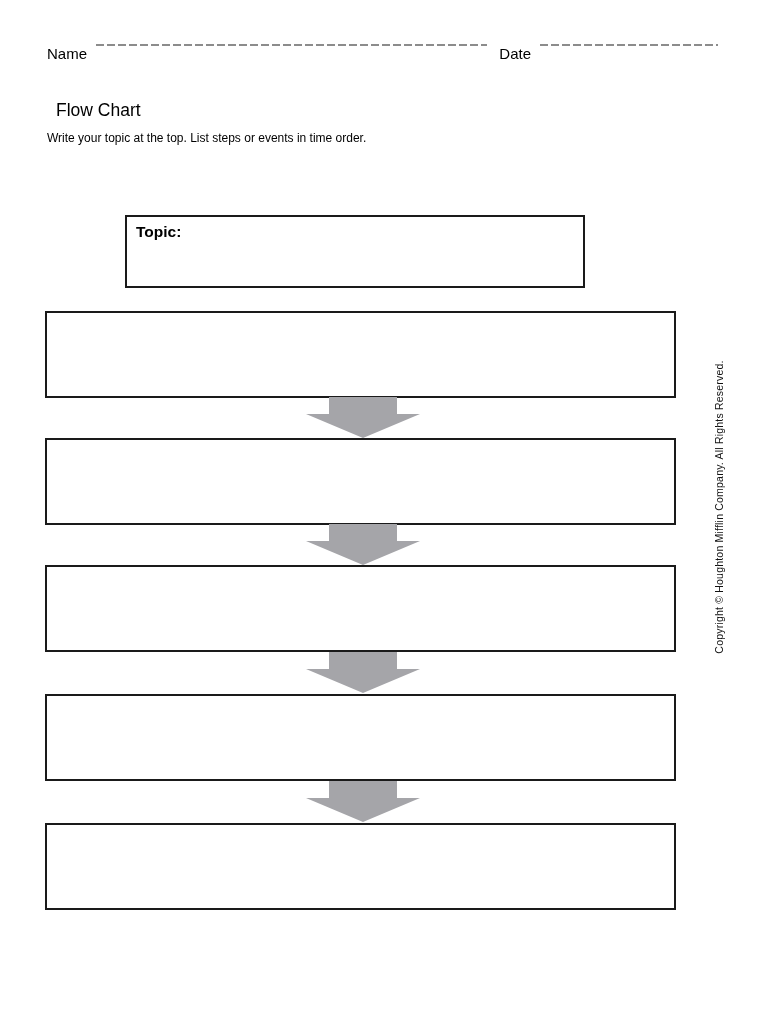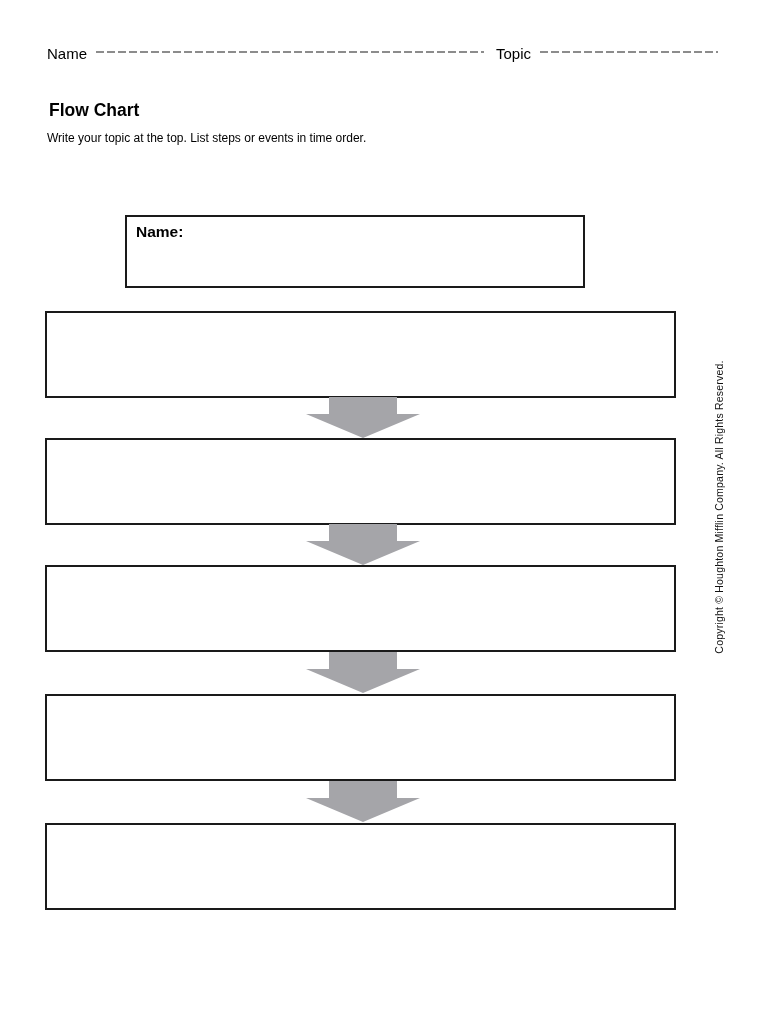--- a/index.html
+++ b/index.html
@@ -14,41 +14,41 @@
     overflow: hidden;
   }
 
   
   .header-row {
     position: absolute;
     left: 47px;
     right: 52px;
     top: 44px;
     display: flex;
-    align-items: center;
+    align-items: flex-start;
     gap: 9px;
     font-size: 15px;
     line-height: 19px;
   }
   .write-line {
     height: 2px;
     margin-bottom: 3px;
     background-image: repeating-linear-gradient(90deg, #8c8c8c 0 8px, transparent 8px 11px);
   }
   .write-line.name { flex: 1; }
   .write-line.date { width: 178px; }
   .date-label { margin-left: 3px; }
 
   
   .page-title {
     position: absolute;
-    left: 49px;
+    left: 56px;
     top: 100px;
     font-size: 17.5px;
-    font-weight: bold;
+    font-weight: normal;
   }
   .instructions {
     position: absolute;
     left: 47px;
     top: 131px;
     font-size: 12px;
   }
 
   
   .topic-box {
@@ -114,29 +114,29 @@
   }
 </style>
 </head>
 <body>
 
 <div class="sheet">
 
   <div class="header-row">
     <span class="name-label">Name</span>
     <span class="write-line name"></span>
-    <span class="date-label">Topic</span>
+    <span class="date-label">Date</span>
     <span class="write-line date"></span>
   </div>
 
   <div class="page-title">Flow Chart</div>
   <div class="instructions">Write your topic at the top. List steps or events in time order.</div>
 
   <div class="topic-box">
-    <span class="topic-label">Name:</span>
+    <span class="topic-label">Topic:</span>
     <span class="topic-value"></span>
   </div>
 
   <div class="step-box step-1">
     <span></span>
   </div>
 
   <div class="flow-arrow arrow-1">
     <svg viewBox="0 0 114 41" xmlns="http://www.w3.org/2000/svg">
       <path d="M23 0 H91 V17 H114 L57 41 L0 17 H23 Z" fill="#a5a5a9"></path>

